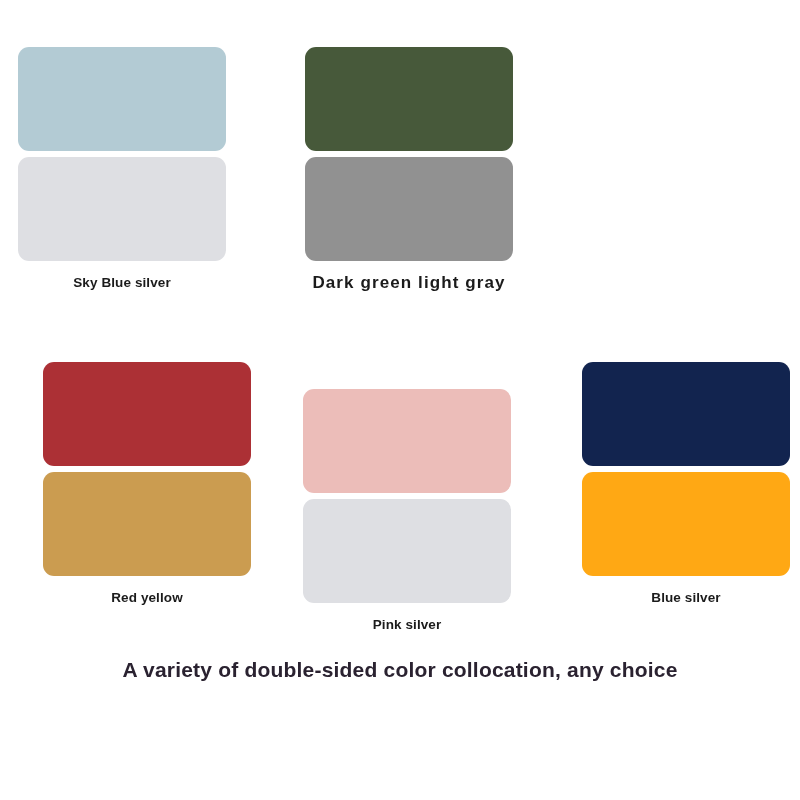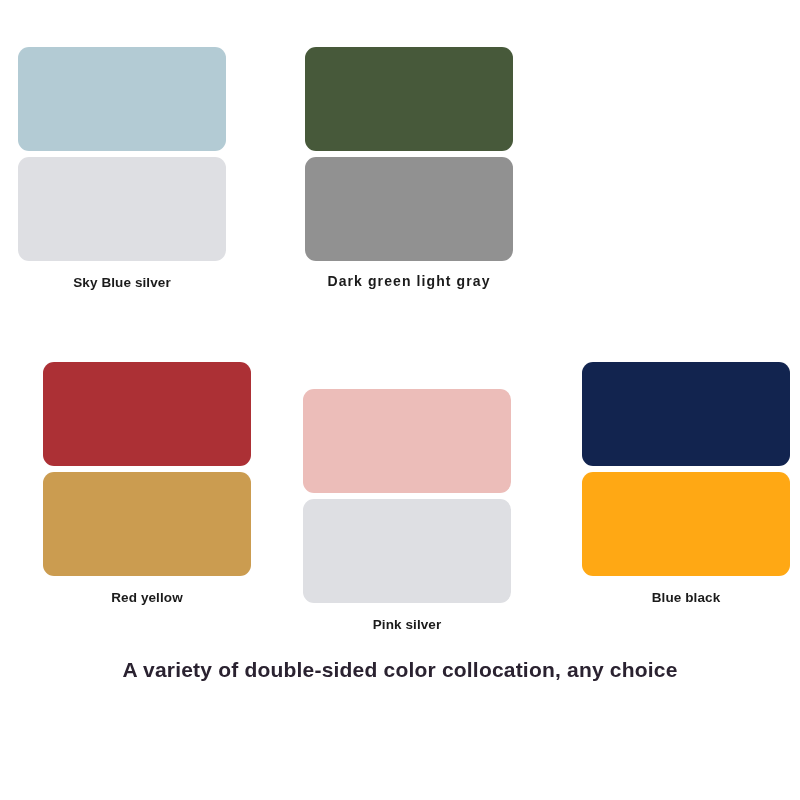--- a/index.html
+++ b/index.html
@@ -47,21 +47,21 @@
     font-size: 13.5px;
     font-weight: bold;
     color: #1b1b1b;
     text-align: center;
     white-space: nowrap;
     letter-spacing: 0.1px;
   }
 
   
   .card-label.tight {
-    font-size: 14px;
+    font-size: 17px;
     letter-spacing: 1.1px;
     margin-top: 12px;
   }
 
   
   .card-pos-0 { left: 18px;  top: 47px; }
   .card-pos-1 { left: 305px; top: 47px; }
   .card-pos-2 { left: 582px; top: 47px; }
   
   .card-pos-3 { left: 18px;  top: 362px; padding-left: 25px; }
@@ -116,18 +116,18 @@
       <div class="swatch" style="background-color: rgb(222, 223, 227);"></div>
     </div>
     <div class="card-label">Pink silver</div>
   </div>
 
   <div class="color-card card-pos-5">
     <div class="swatch-stack">
       <div class="swatch" style="background-color: rgb(18, 36, 79);"></div>
       <div class="swatch" style="background-color: rgb(255, 168, 20);"></div>
     </div>
-    <div class="card-label">Blue black</div>
+    <div class="card-label">Blue silver</div>
   </div>
 
 </div>
 
 <div id="footer-caption">A variety of double-sided color collocation, any choice</div>
 
 </body></html>

